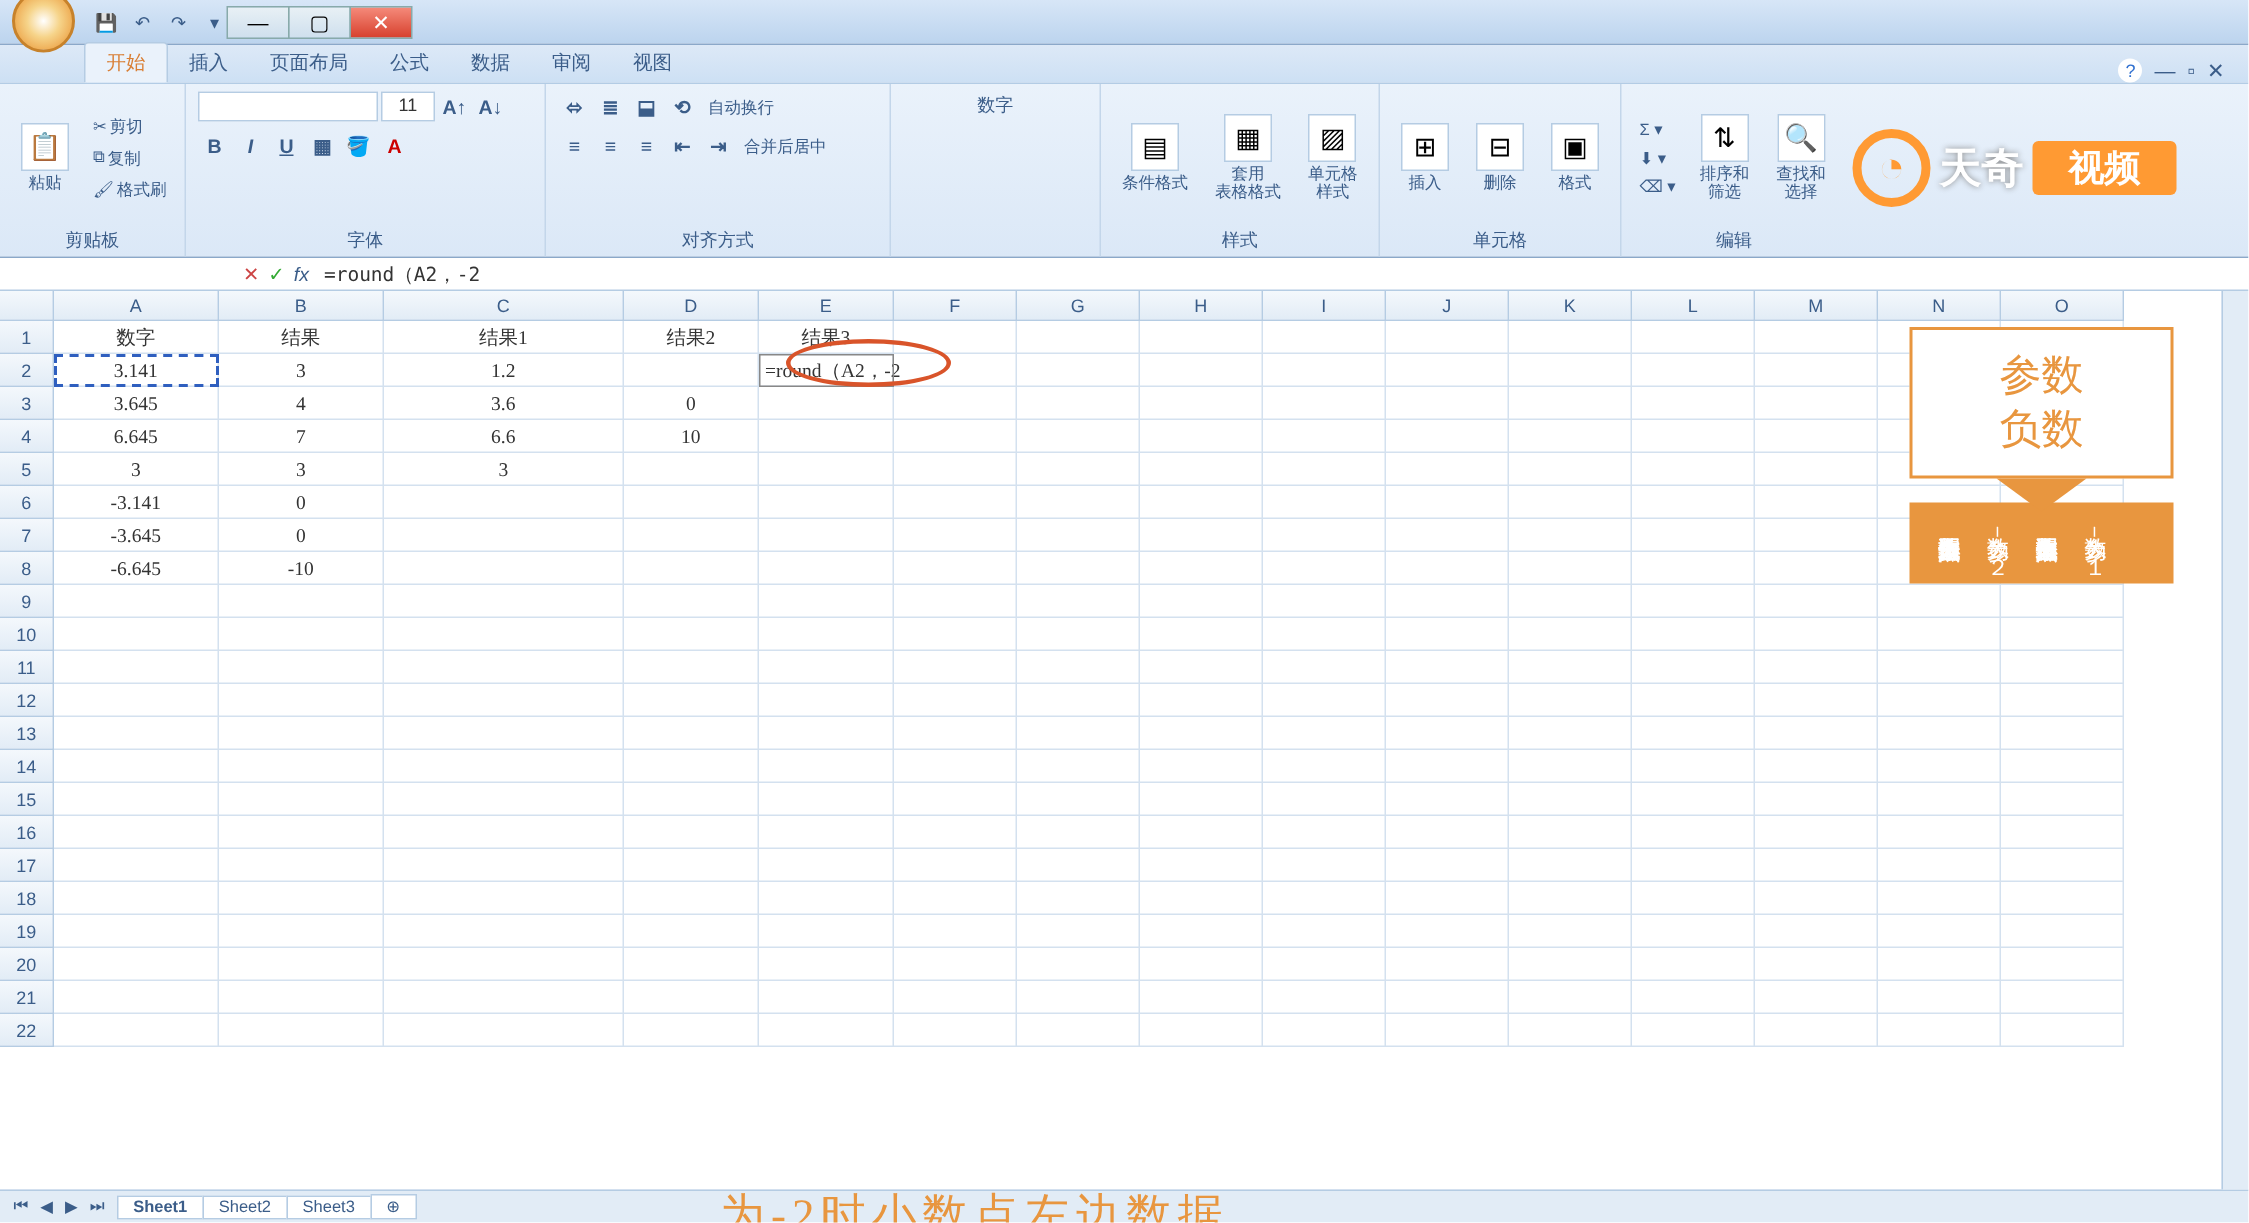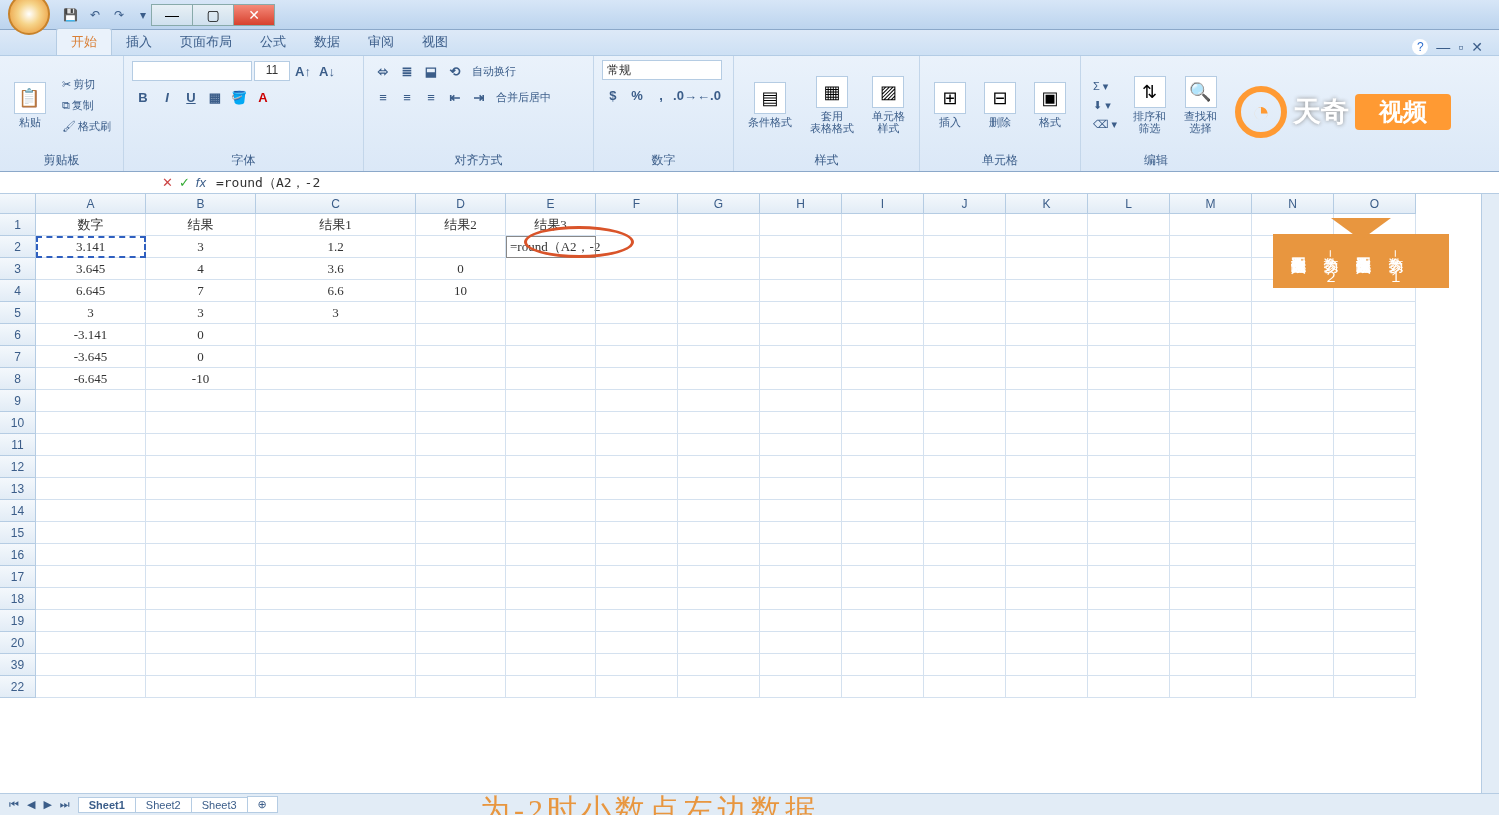--- a/index.html
+++ b/index.html
@@ -178,30 +178,20 @@
         <div class="rtoggle">⇥</div>
         <div class="rbtn-sm">
             <span>合并后居中</span>
           </div>
       </div>
     </div>
     <div class="rgroup-label">对齐方式</div>
   </div>
 
   <div class="rgroup" style="min-width:140px;">
-    <div class="rgroup-body" style="flex-direction:column;align-items:flex-start;gap:4px;">
-      <div class="rinput" style="width:120px;height:20px;">常规</div>
-      <div class="rrow">
-        <div class="rtoggle">$</div>
-        <div class="rtoggle">%</div>
-        <div class="rtoggle">,</div>
-        <div class="rtoggle">.0→</div>
-        <div class="rtoggle">←.0</div>
-      </div>
-    </div>
     <div class="rgroup-label">数字</div>
   </div>
 
   <div class="rgroup">
     <div class="rgroup-body">
       <div class="rbtn-lg">
           <div class="ico">▤</div>
           <div class="lbl">条件格式</div>
         </div>
       <div class="rbtn-lg">
@@ -301,21 +291,21 @@
       <div class="rh">11</div>
       <div class="rh">12</div>
       <div class="rh">13</div>
       <div class="rh">14</div>
       <div class="rh">15</div>
       <div class="rh">16</div>
       <div class="rh">17</div>
       <div class="rh">18</div>
       <div class="rh">19</div>
       <div class="rh">20</div>
-      <div class="rh">39</div>
+      <div class="rh">21</div>
       <div class="rh">22</div>
     </div>
   <div class="cells" id="cells">
       <div class="crow">
         <div class="cell" style="width: 110px;">数字</div>
         <div class="cell" style="width: 110px;">结果</div>
         <div class="cell" style="width: 160px;">结果1</div>
         <div class="cell" style="width: 90px;">结果2</div>
         <div class="cell" style="width: 90px;">结果3</div>
         <div class="cell" style="width: 82px;"></div>
@@ -706,20 +696,24 @@
 
 <div class="scrollbar-v"></div>
 
 <div class="logo-overlay">
   <div class="circ">◔</div>
   <span style="text-shadow:0 0 4px #888;">天奇</span>
   <span class="box">视频</span>
 </div>
 
 <div class="banner">
+  <div class="banner-top">
+    <div>参数</div>
+    <div>负数</div>
+  </div>
   <div class="banner-arrow"></div>
   <div class="banner-body">
     <div class="vcol">小数点左边数据十位数四舍五入</div>
     <div class="vcol">参数为－２</div>
     <div class="vcol">小数点左边数据个位数四舍五入</div>
     <div class="vcol">参数为－１</div>
   </div>
 </div>
 
 <div class="bottom-text">为-2时小数点左边数据</div>

